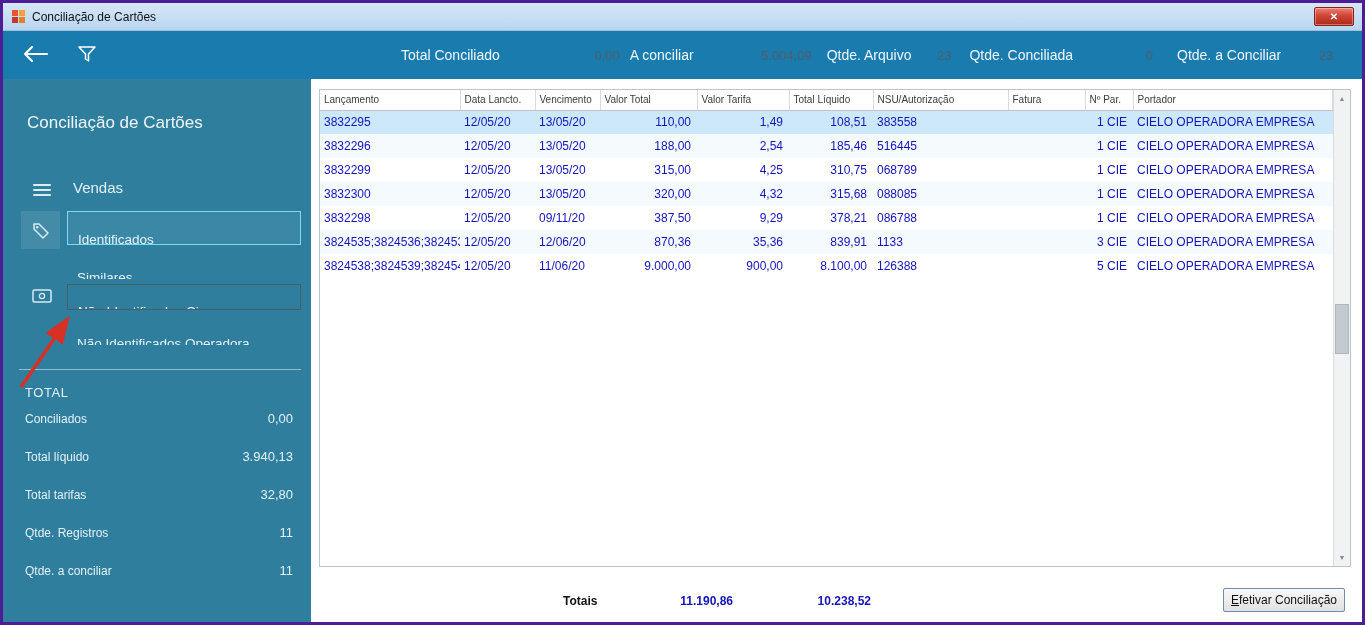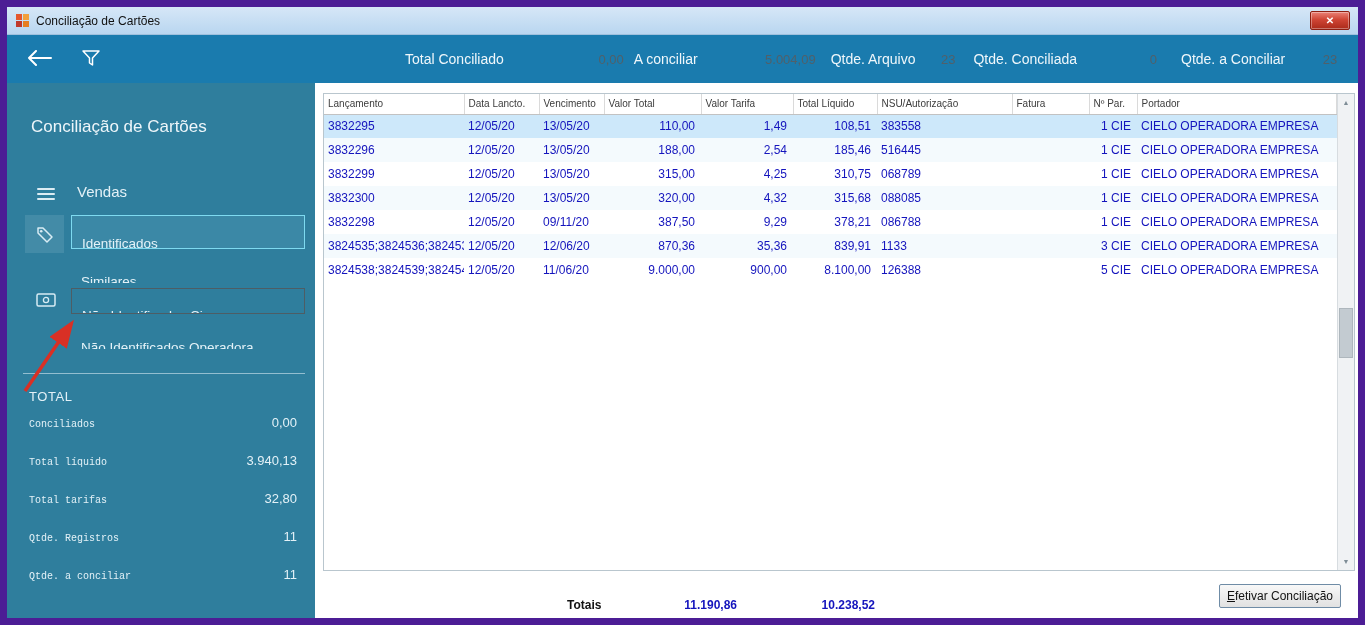--- a/index.html
+++ b/index.html
@@ -1,17 +1,17 @@
 <!DOCTYPE html>
 <html><head>
 <meta charset="utf-8">
 <style>
   * { margin:0; padding:0; box-sizing:border-box; }
   html,body { font-family:"Liberation Sans", sans-serif; background:#fff; }
-  .window { position:relative; width:1365px; height:625px; background:#fff; border:7px solid #4c1d95; overflow:hidden; }
+  .window { position:relative; width:1365px; height:625px; background:#fff; border:3px solid #4c1d95; overflow:hidden; }
 
   
   .titlebar { position:absolute; left:0; top:0; right:0; height:28px;
     background:linear-gradient(#d6e7f7,#b9d6f0); display:flex; align-items:center;
     padding:0 8px; gap:6px; border-bottom:1px solid #9fc0dd; }
   .titlebar .title { font-size:12px; color:#111; }
   .app-icon { width:15px; height:15px; display:inline-block; }
   .close-btn { margin-left:auto; width:40px; height:19px;
     background:linear-gradient(#ea8277,#cf4535 45%,#ab2a1a);
     border:1px solid #8e1f12; border-radius:2px; color:#fff; font-size:10px;
@@ -43,21 +43,21 @@
   .money-icon { position:absolute; left:29px; top:210px; cursor:pointer; }
   .nav { position:absolute; left:64px; top:132px; width:234px; }
   .nav-item { font-size:13.5px; color:#e4f2f8; padding:12px 10px; cursor:pointer; white-space:nowrap; overflow:hidden; }
   .nav-item.selected { height:34px; line-height:32px; border:1px solid #7edaf0; background:rgba(170,225,244,.10); margin-bottom:8px; }
   .nav-item.plain { height:26px; line-height:26px; margin-bottom:5px; }
   .nav-item.outlined { height:24px; line-height:30px; border:1px solid #4d5d65; margin-bottom:9px; }
   .sb-divider { position:absolute; left:16px; top:290px; width:282px; height:1px; background:rgba(230,243,249,.55); }
   .sb-total-heading { position:absolute; left:22px; top:306px; font-size:13px; letter-spacing:.6px; }
   .sb-totals { position:absolute; left:22px; top:332px; right:18px; }
   .sb-row { display:flex; justify-content:space-between; align-items:baseline; height:38px; }
-  .sb-row .lbl { font-size:10px;font-family:Liberation Mono, monospace; }
+  .sb-row .lbl { font-size:12px; }
   .sb-row .val { font-size:13px; }
 
   
   .annotation { position:absolute; left:8px; top:300px; width:80px; height:95px; overflow:visible; pointer-events:none; z-index:5; }
 
   
   .main { position:absolute; left:308px; top:76px; right:0; bottom:0; background:#fff; }
   .table-wrap { position:absolute; left:8px; top:10px; width:1032px; height:478px; border:1px solid #b9c6ce; background:#fff; }
   .grid-area { position:absolute; left:0; top:0; right:17px; bottom:0; overflow:hidden; }
   table { border-collapse:collapse; table-layout:fixed; width:100%; }

